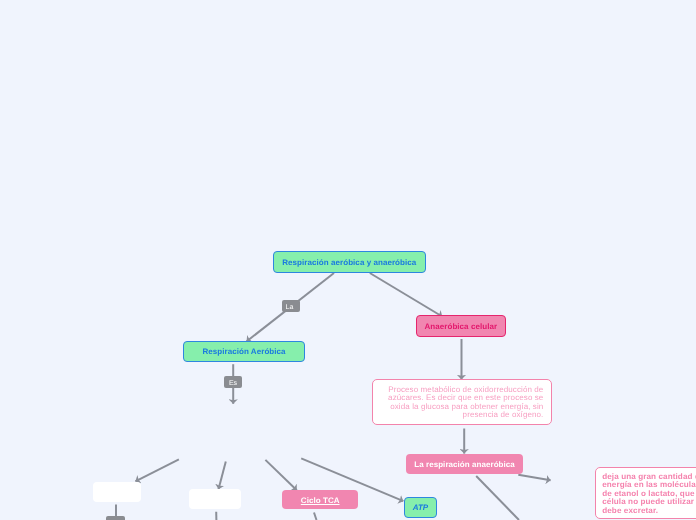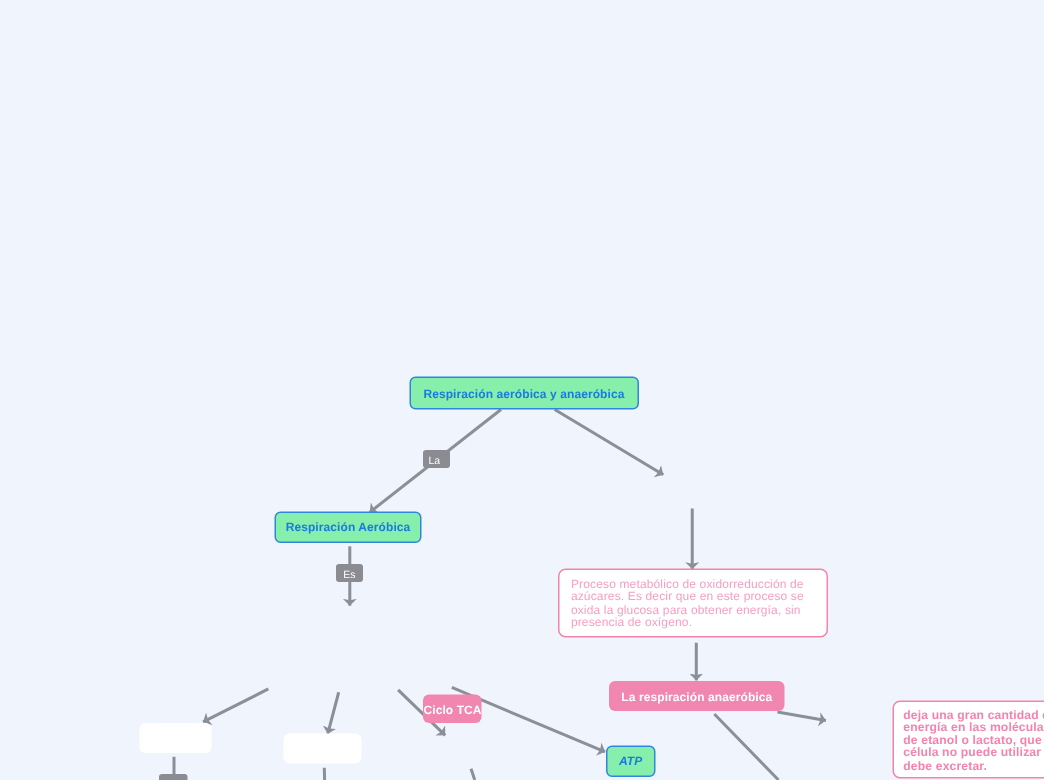--- a/index.html
+++ b/index.html
@@ -19,21 +19,21 @@
 
   .n-blue{background:#86efac;border:1.8px solid #2e86e0;border-radius:4px;color:#1a7ae0;
           font-weight:bold;font-size:8px;letter-spacing:0.06px;}
   .n-pink-solid{background:#f186b0;border-radius:4px;color:#ffffff;font-weight:bold;
           font-size:8px;letter-spacing:0.06px;justify-content:center;}
   .n-pink-strong{background:#f186b0;border:1.7px solid #e5256d;border-radius:4px;color:#e3176c;
           font-weight:bold;font-size:8px;letter-spacing:0.06px;}
   .n-white{background:#ffffff;border-radius:4px;}
 
   .n-note{background:#ffffff;border:1.3px solid #f383ab;border-radius:5px;color:#f79ec1;
-          font-size:8px;letter-spacing:0.1px;line-height:8.3px;padding:6.2px 7.6px;box-sizing:border-box;}
+          font-size:8px;letter-spacing:0.1px;line-height:8.3px;padding:6.2px 7.6px;box-sizing:border-box;text-align:right;}
   .n-note-bold{background:#ffffff;border:1.3px solid #f383ab;border-radius:5px;color:#f583ae;
           font-size:8.1px;letter-spacing:0.1px;line-height:8.5px;font-weight:bold;
           padding:4.5px 6.2px;box-sizing:border-box;}
 
   .lbl{position:absolute;background:#8a8c91;color:#ffffff;border-radius:2px;
        display:flex;align-items:center;justify-content:center;font-size:7px;
        font-weight:normal;box-sizing:border-box;line-height:1;}
 </style>
 </head>
 <body>
@@ -67,28 +67,31 @@
   </svg>
 
   <div class="node n-blue ctr" style="left:273px;top:251px;width:152.6px;height:21.6px;">
     <span>Respiración aeróbica y anaeróbica</span>
   </div>
 
   <div class="lbl" style="left:282px;top:300px;width:18px;height:12px;padding-right:3px;">
     <span>La</span>
   </div>
 
-  <div class="node n-blue ctr" style="left:183px;top:341px;width:98px;height:20.6px;">
+  <div class="node n-blue ctr" style="left:183px;top:341px;width:122px;height:20.6px;">
     <span>Respiración Aeróbica</span>
   </div>
 
   <div class="lbl" style="left:224px;top:376px;width:18px;height:12px;">
     <span>Es</span>
   </div>
 
+  <div class="node n-pink-strong ctr" style="left:416px;top:315.3px;width:89.6px;height:21.4px;">
+    <span>Anaeróbica celular</span>
+  </div>
 
   <div class="node n-note" style="left:372px;top:379px;width:180px;height:46px;">
     <span>Proceso metabólico de oxidorreducción de azúcares. Es decir que en este proceso se oxida la glucosa para obtener energía, sin presencia de oxígeno.</span>
   </div>
 
 
   <div class="node n-pink-solid ctr" style="left:406.3px;top:453.8px;width:116.5px;height:19.9px;">
     <span>La respiración anaeróbica</span>
   </div>
 
@@ -99,21 +102,21 @@
   <div class="node n-white" style="left:92.7px;top:482px;width:48.6px;height:19.7px;">
     <span></span>
   </div>
 
   <div class="node n-white" style="left:189.3px;top:489.3px;width:51.7px;height:19.5px;">
     <span></span>
   </div>
 
   <div class="lbl" style="left:106.3px;top:516px;width:18.4px;height:12px;"></div>
 
-  <div class="node n-pink-solid ctr" style="left:282.2px;top:463px;width:39px;height:19.4px;">
+  <div class="node n-pink-solid ctr" style="left:282.2px;top:490px;width:76px;height:19.4px;text-decoration:underline;">
     <span>Ciclo TCA</span>
   </div>
 
   <div class="node n-blue ctr" style="left:404.2px;top:497px;width:32.5px;height:20.5px;font-style:italic;">
     <span>ATP</span>
   </div>
 
 </div>
 
 </body></html>

